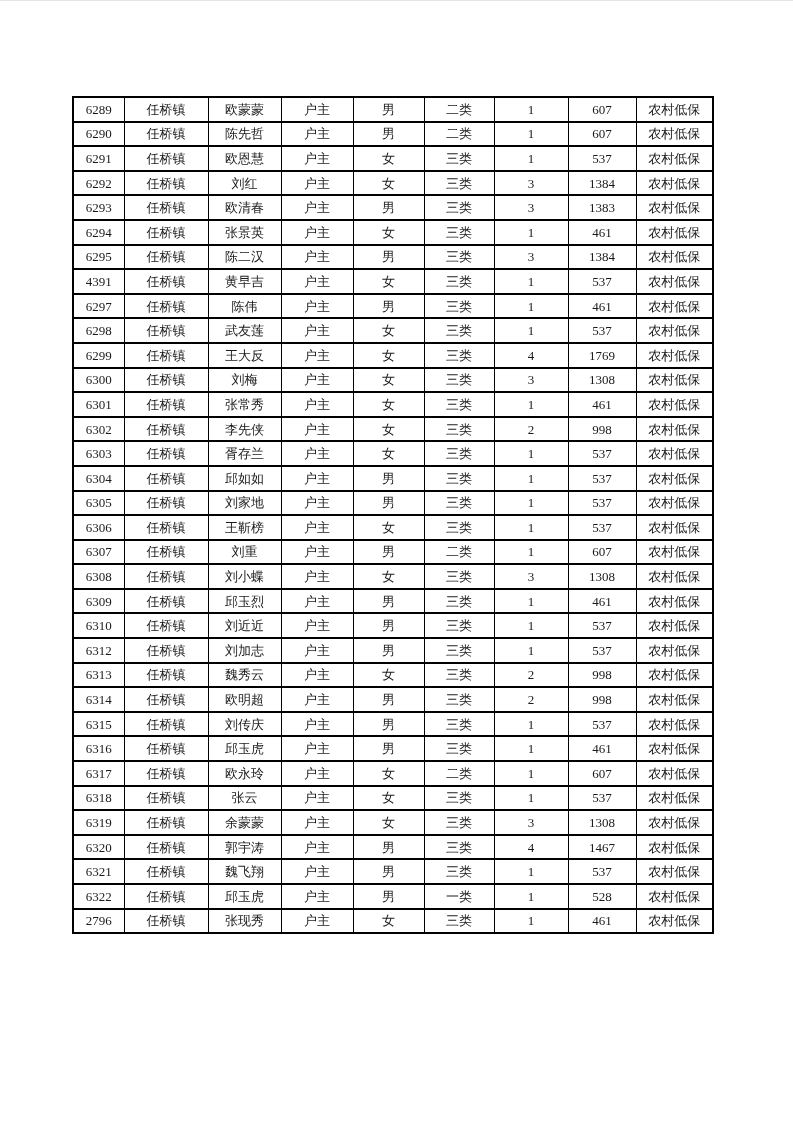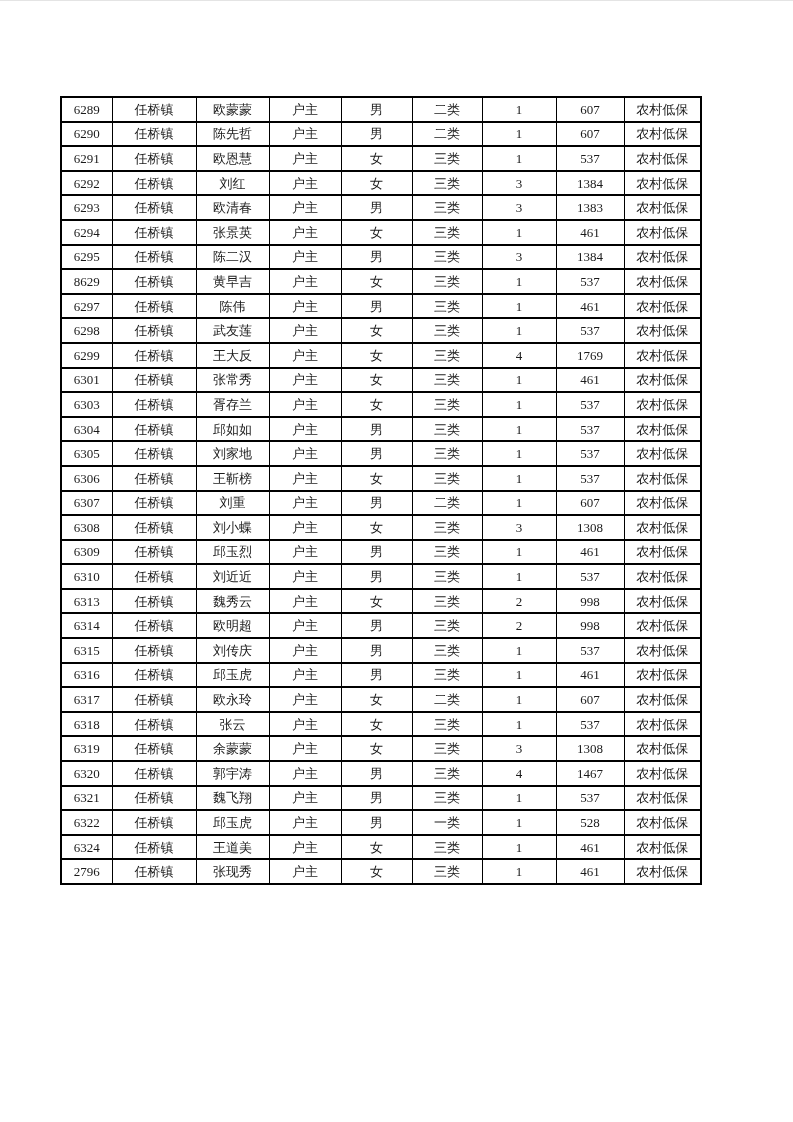--- a/index.html
+++ b/index.html
@@ -12,21 +12,21 @@
     width: 793px;
     height: 1122px;
     background: #ffffff;
     border-top: 1px solid #e4e4e4;
     font-family: "Liberation Serif", "DejaVu Serif", serif;
     color: #000000;
     overflow: hidden;
   }
   table.welfare-table {
     position: absolute;
-    left: 60px;
+    left: 72px;
     top: 95px;
     width: 640px;
     border-collapse: collapse;
     table-layout: fixed;
     border: 2px solid #000000;
   }
   table.welfare-table td {
     border: 1px solid #000000;
     border-top-width: 2px;
     border-bottom-width: 2px;
@@ -138,21 +138,21 @@
           <td>任桥镇</td>
           <td>陈二汉</td>
           <td>户主</td>
           <td>男</td>
           <td>三类</td>
           <td>3</td>
           <td>1384</td>
           <td>农村低保</td>
         </tr>
         <tr>
-          <td>8629</td>
+          <td>4391</td>
           <td>任桥镇</td>
           <td>黄早吉</td>
           <td>户主</td>
           <td>女</td>
           <td>三类</td>
           <td>1</td>
           <td>537</td>
           <td>农村低保</td>
         </tr>
         <tr>
@@ -182,141 +182,174 @@
           <td>任桥镇</td>
           <td>王大反</td>
           <td>户主</td>
           <td>女</td>
           <td>三类</td>
           <td>4</td>
           <td>1769</td>
           <td>农村低保</td>
         </tr>
         <tr>
+          <td>6300</td>
+          <td>任桥镇</td>
+          <td>刘梅</td>
+          <td>户主</td>
+          <td>女</td>
+          <td>三类</td>
+          <td>3</td>
+          <td>1308</td>
+          <td>农村低保</td>
+        </tr>
+        <tr>
           <td>6301</td>
           <td>任桥镇</td>
           <td>张常秀</td>
           <td>户主</td>
           <td>女</td>
           <td>三类</td>
           <td>1</td>
           <td>461</td>
           <td>农村低保</td>
         </tr>
         <tr>
-          <td>6303</td>
-          <td>任桥镇</td>
-          <td>胥存兰</td>
-          <td>户主</td>
-          <td>女</td>
-          <td>三类</td>
-          <td>1</td>
-          <td>537</td>
-          <td>农村低保</td>
-        </tr>
-        <tr>
-          <td>6304</td>
-          <td>任桥镇</td>
-          <td>邱如如</td>
-          <td>户主</td>
-          <td>男</td>
-          <td>三类</td>
-          <td>1</td>
-          <td>537</td>
-          <td>农村低保</td>
-        </tr>
-        <tr>
-          <td>6305</td>
-          <td>任桥镇</td>
-          <td>刘家地</td>
-          <td>户主</td>
-          <td>男</td>
-          <td>三类</td>
-          <td>1</td>
-          <td>537</td>
-          <td>农村低保</td>
-        </tr>
-        <tr>
-          <td>6306</td>
-          <td>任桥镇</td>
-          <td>王靳榜</td>
-          <td>户主</td>
-          <td>女</td>
-          <td>三类</td>
-          <td>1</td>
-          <td>537</td>
-          <td>农村低保</td>
-        </tr>
-        <tr>
-          <td>6307</td>
-          <td>任桥镇</td>
-          <td>刘重</td>
-          <td>户主</td>
-          <td>男</td>
-          <td>二类</td>
-          <td>1</td>
-          <td>607</td>
-          <td>农村低保</td>
-        </tr>
-        <tr>
-          <td>6308</td>
-          <td>任桥镇</td>
-          <td>刘小蝶</td>
-          <td>户主</td>
-          <td>女</td>
-          <td>三类</td>
-          <td>3</td>
-          <td>1308</td>
-          <td>农村低保</td>
-        </tr>
-        <tr>
-          <td>6309</td>
-          <td>任桥镇</td>
-          <td>邱玉烈</td>
-          <td>户主</td>
-          <td>男</td>
-          <td>三类</td>
-          <td>1</td>
-          <td>461</td>
-          <td>农村低保</td>
-        </tr>
-        <tr>
-          <td>6310</td>
-          <td>任桥镇</td>
-          <td>刘近近</td>
-          <td>户主</td>
-          <td>男</td>
-          <td>三类</td>
-          <td>1</td>
-          <td>537</td>
-          <td>农村低保</td>
-        </tr>
-        <tr>
-          <td>6313</td>
-          <td>任桥镇</td>
-          <td>魏秀云</td>
+          <td>6302</td>
+          <td>任桥镇</td>
+          <td>李先侠</td>
           <td>户主</td>
           <td>女</td>
           <td>三类</td>
           <td>2</td>
           <td>998</td>
           <td>农村低保</td>
         </tr>
         <tr>
-          <td>6314</td>
-          <td>任桥镇</td>
-          <td>欧明超</td>
-          <td>户主</td>
-          <td>男</td>
+          <td>6303</td>
+          <td>任桥镇</td>
+          <td>胥存兰</td>
+          <td>户主</td>
+          <td>女</td>
+          <td>三类</td>
+          <td>1</td>
+          <td>537</td>
+          <td>农村低保</td>
+        </tr>
+        <tr>
+          <td>6304</td>
+          <td>任桥镇</td>
+          <td>邱如如</td>
+          <td>户主</td>
+          <td>男</td>
+          <td>三类</td>
+          <td>1</td>
+          <td>537</td>
+          <td>农村低保</td>
+        </tr>
+        <tr>
+          <td>6305</td>
+          <td>任桥镇</td>
+          <td>刘家地</td>
+          <td>户主</td>
+          <td>男</td>
+          <td>三类</td>
+          <td>1</td>
+          <td>537</td>
+          <td>农村低保</td>
+        </tr>
+        <tr>
+          <td>6306</td>
+          <td>任桥镇</td>
+          <td>王靳榜</td>
+          <td>户主</td>
+          <td>女</td>
+          <td>三类</td>
+          <td>1</td>
+          <td>537</td>
+          <td>农村低保</td>
+        </tr>
+        <tr>
+          <td>6307</td>
+          <td>任桥镇</td>
+          <td>刘重</td>
+          <td>户主</td>
+          <td>男</td>
+          <td>二类</td>
+          <td>1</td>
+          <td>607</td>
+          <td>农村低保</td>
+        </tr>
+        <tr>
+          <td>6308</td>
+          <td>任桥镇</td>
+          <td>刘小蝶</td>
+          <td>户主</td>
+          <td>女</td>
+          <td>三类</td>
+          <td>3</td>
+          <td>1308</td>
+          <td>农村低保</td>
+        </tr>
+        <tr>
+          <td>6309</td>
+          <td>任桥镇</td>
+          <td>邱玉烈</td>
+          <td>户主</td>
+          <td>男</td>
+          <td>三类</td>
+          <td>1</td>
+          <td>461</td>
+          <td>农村低保</td>
+        </tr>
+        <tr>
+          <td>6310</td>
+          <td>任桥镇</td>
+          <td>刘近近</td>
+          <td>户主</td>
+          <td>男</td>
+          <td>三类</td>
+          <td>1</td>
+          <td>537</td>
+          <td>农村低保</td>
+        </tr>
+        <tr>
+          <td>6312</td>
+          <td>任桥镇</td>
+          <td>刘加志</td>
+          <td>户主</td>
+          <td>男</td>
+          <td>三类</td>
+          <td>1</td>
+          <td>537</td>
+          <td>农村低保</td>
+        </tr>
+        <tr>
+          <td>6313</td>
+          <td>任桥镇</td>
+          <td>魏秀云</td>
+          <td>户主</td>
+          <td>女</td>
           <td>三类</td>
           <td>2</td>
           <td>998</td>
           <td>农村低保</td>
         </tr>
         <tr>
+          <td>6314</td>
+          <td>任桥镇</td>
+          <td>欧明超</td>
+          <td>户主</td>
+          <td>男</td>
+          <td>三类</td>
+          <td>2</td>
+          <td>998</td>
+          <td>农村低保</td>
+        </tr>
+        <tr>
           <td>6315</td>
           <td>任桥镇</td>
           <td>刘传庆</td>
           <td>户主</td>
           <td>男</td>
           <td>三类</td>
           <td>1</td>
           <td>537</td>
           <td>农村低保</td>
         </tr>
@@ -388,31 +421,20 @@
         </tr>
         <tr>
           <td>6322</td>
           <td>任桥镇</td>
           <td>邱玉虎</td>
           <td>户主</td>
           <td>男</td>
           <td>一类</td>
           <td>1</td>
           <td>528</td>
-          <td>农村低保</td>
-        </tr>
-        <tr>
-          <td>6324</td>
-          <td>任桥镇</td>
-          <td>王道美</td>
-          <td>户主</td>
-          <td>女</td>
-          <td>三类</td>
-          <td>1</td>
-          <td>461</td>
           <td>农村低保</td>
         </tr>
         <tr>
           <td>2796</td>
           <td>任桥镇</td>
           <td>张现秀</td>
           <td>户主</td>
           <td>女</td>
           <td>三类</td>
           <td>1</td>

